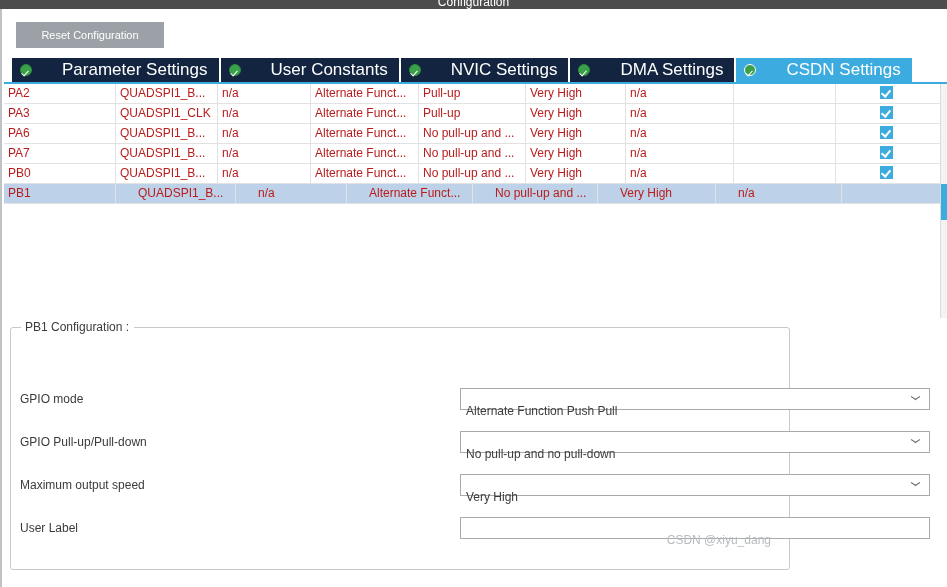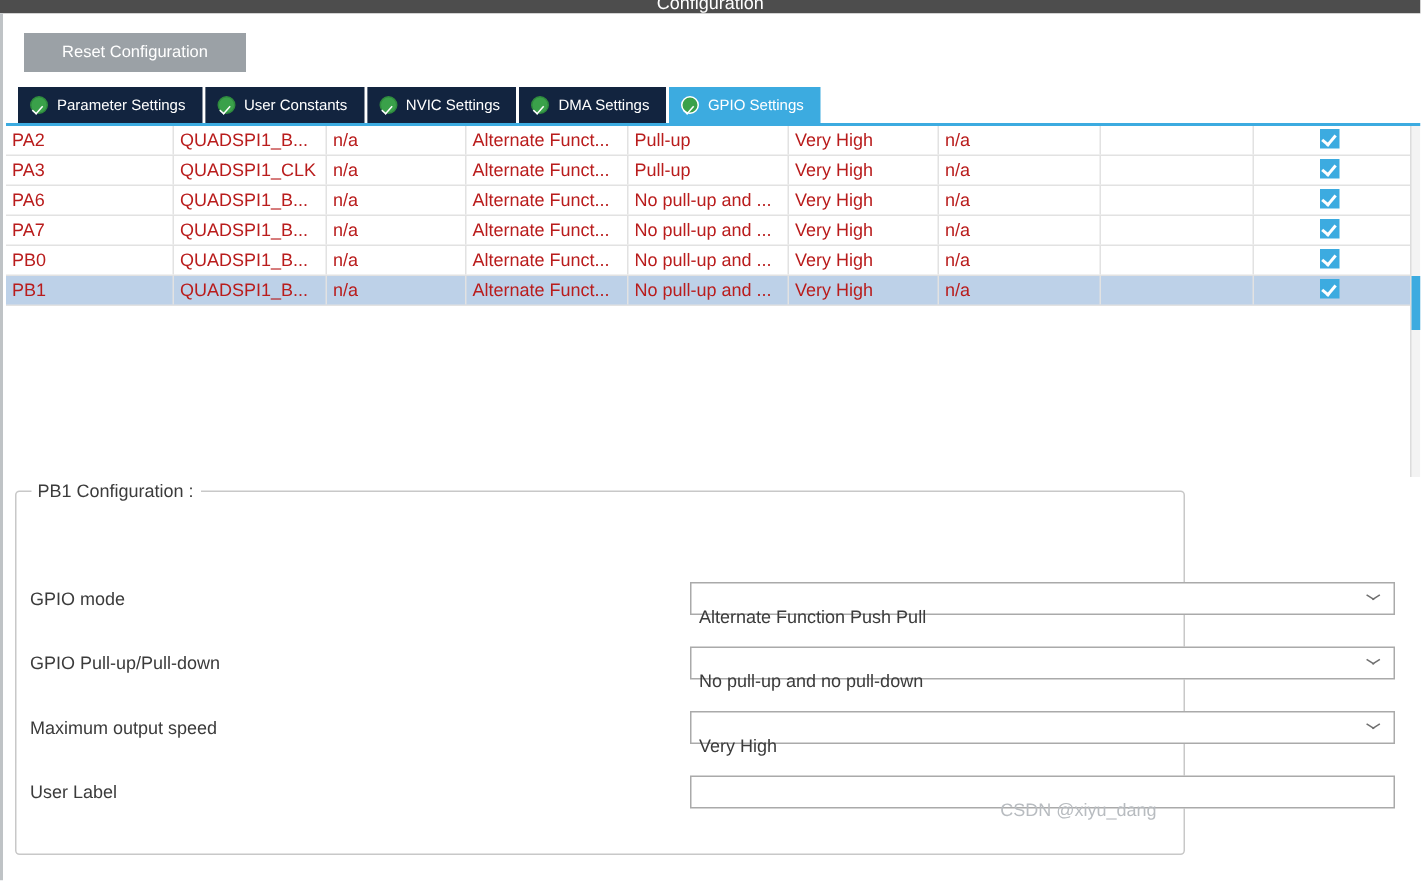--- a/index.html
+++ b/index.html
@@ -70,27 +70,28 @@
     background: #ffffff;
     display: flex;
     align-items: stretch;
   }
   .tabstrip .tab-pad-left { width: 12px; background: #ffffff; border-left: 2px solid #bfc3c6; }
   .tab {
     position: relative;
     height: 24px;
     background: #12243f;
     color: #ffffff;
-    font-size: 10px;
+    font-size: 17px;
     display: flex;
     align-items: center;
     padding: 0 11px 0 8px;
     white-space: nowrap;
     border-right: 2px solid #ffffff;
     cursor: default;
+    gap: 24px;
   }
   .tab.active {
     background: #3cabe0;
     color: #ffffff;
     border-right: none;
   }
   .tab .chk {
     display: inline-block;
     width: 12px; height: 12px;
     border-radius: 50%;
@@ -131,21 +132,21 @@
     width: 937px;
   }
   .row {
     position: relative;
     height: 20px;
     display: flex;
     border-bottom: 1px solid #e2e2e2;
     background: #ffffff;
     cursor: default;
   }
-  .row.selected { background: #bdd1e8; }
+  .row.selected { background: #bdd1e8; gap: 18px; }
   .cell {
     height: 19px;
     line-height: 19px;
     padding: 0 0 0 4px;
     font-size: 12px;
     color: #b91c1c;
     border-right: 1px solid #e2e2e2;
     overflow: hidden;
     white-space: nowrap;
     text-overflow: clip;
@@ -310,21 +311,21 @@
         <div class="tab">
           <span class="chk"></span>
           <span>NVIC Settings</span>
         </div>
         <div class="tab">
           <span class="chk"></span>
           <span>DMA Settings</span>
         </div>
         <div class="tab active">
           <span class="chk"></span>
-          <span>GPIO Settings</span>
+          <span>CSDN Settings</span>
         </div>
       </div>
     <div class="tab-fill"></div>
   </div>
 
   <div class="grid">
     <div class="grid-top-rule"></div>
     <div class="rows" id="rows-host">
         <div class="row">
           <div class="cell c0">PA2</div>

